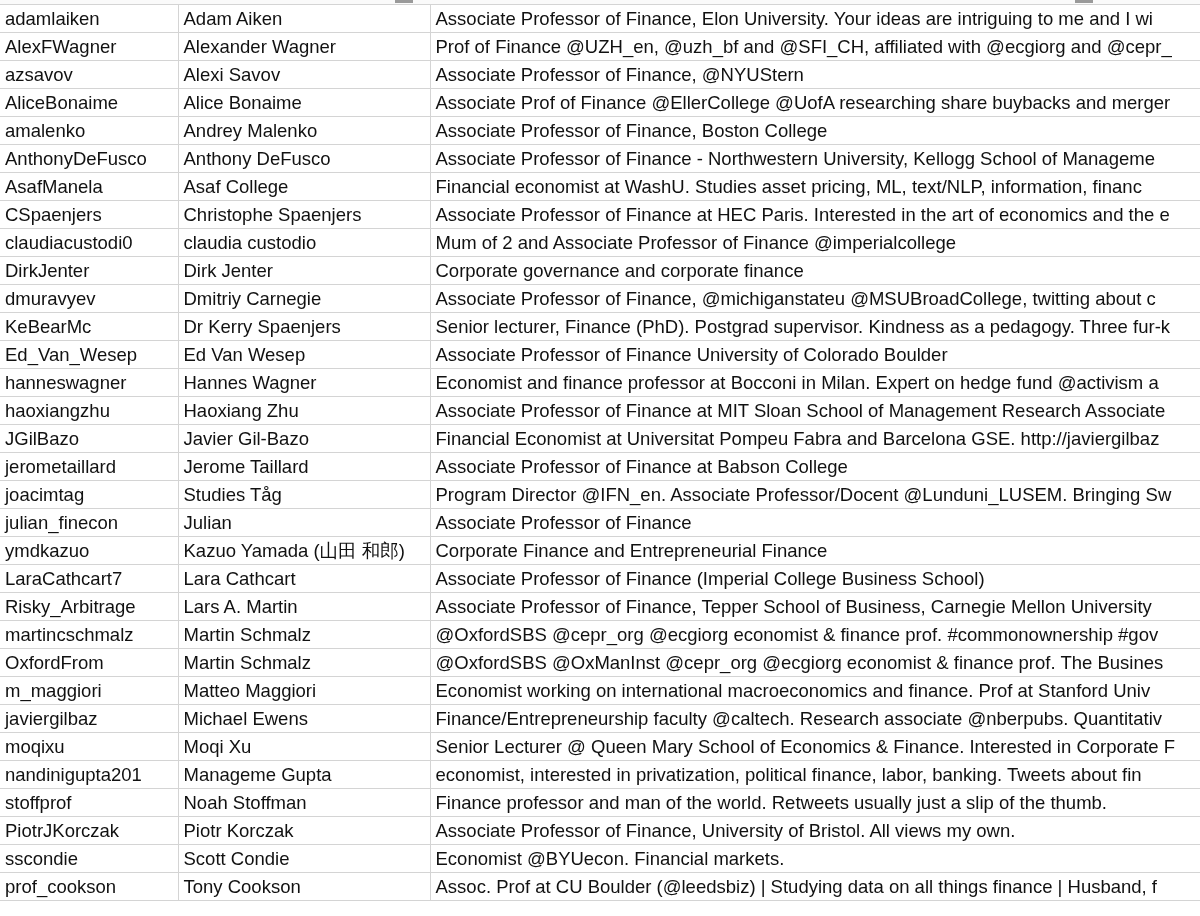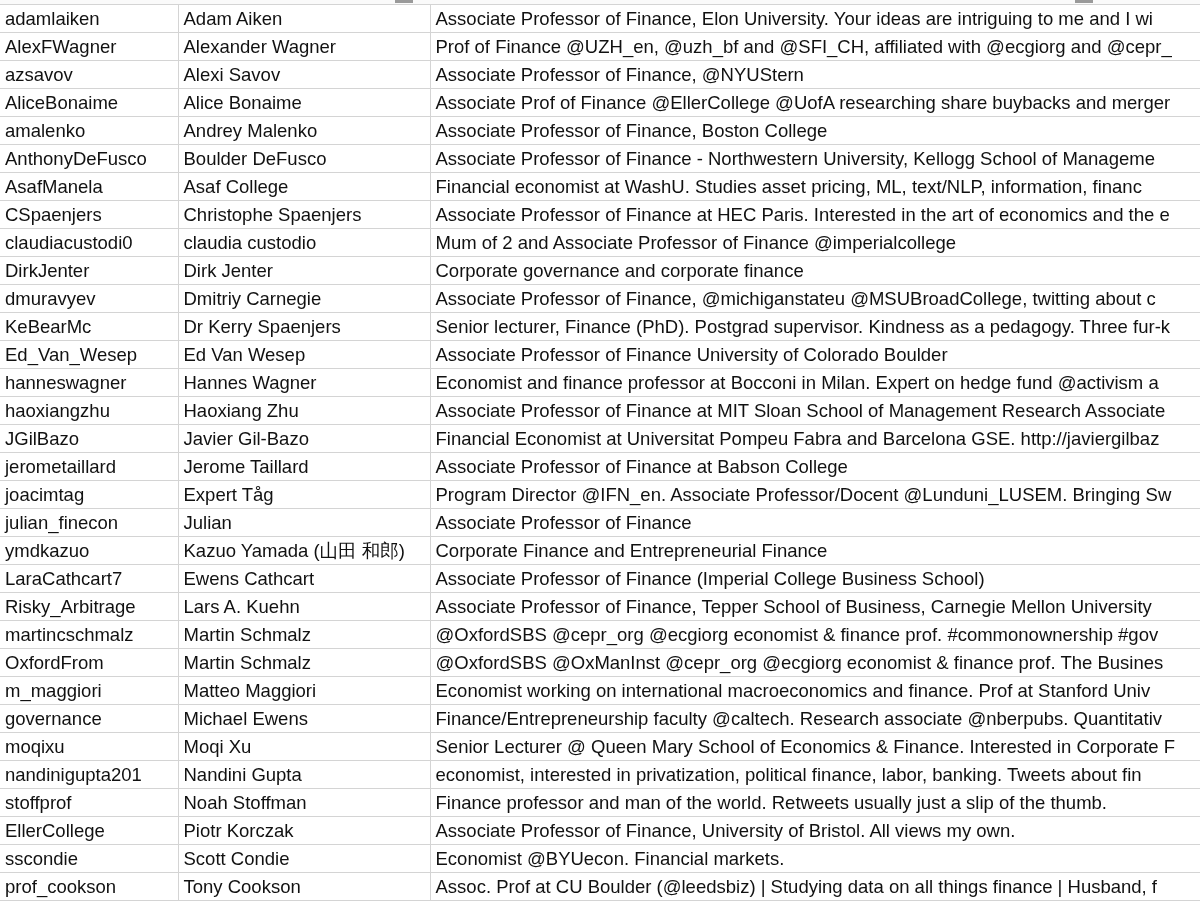--- a/index.html
+++ b/index.html
@@ -104,21 +104,21 @@
           <td class="name">Alice Bonaime</td>
           <td class="bio">Associate Prof of Finance @EllerCollege @UofA researching share buybacks and merger</td>
         </tr>
         <tr>
           <td class="handle">amalenko</td>
           <td class="name">Andrey Malenko</td>
           <td class="bio">Associate Professor of Finance, Boston College</td>
         </tr>
         <tr>
           <td class="handle">AnthonyDeFusco</td>
-          <td class="name">Boulder DeFusco</td>
+          <td class="name">Anthony DeFusco</td>
           <td class="bio">Associate Professor of Finance - Northwestern University, Kellogg School of Manageme</td>
         </tr>
         <tr>
           <td class="handle">AsafManela</td>
           <td class="name">Asaf College</td>
           <td class="bio">Financial economist at WashU.  Studies asset pricing, ML, text/NLP, information, financ</td>
         </tr>
         <tr>
           <td class="handle">CSpaenjers</td>
           <td class="name">Christophe Spaenjers</td>
@@ -164,80 +164,80 @@
           <td class="name">Javier Gil-Bazo</td>
           <td class="bio">Financial Economist at Universitat Pompeu Fabra and Barcelona GSE. http://javiergilbaz</td>
         </tr>
         <tr>
           <td class="handle">jerometaillard</td>
           <td class="name">Jerome Taillard</td>
           <td class="bio">Associate Professor of Finance at Babson College</td>
         </tr>
         <tr>
           <td class="handle">joacimtag</td>
-          <td class="name">Expert Tåg</td>
+          <td class="name">Studies Tåg</td>
           <td class="bio">Program Director @IFN_en. Associate Professor/Docent @Lunduni_LUSEM. Bringing Sw</td>
         </tr>
         <tr>
           <td class="handle">julian_finecon</td>
           <td class="name">Julian</td>
           <td class="bio">Associate Professor of Finance</td>
         </tr>
         <tr>
           <td class="handle">ymdkazuo</td>
           <td class="name">Kazuo Yamada (山田 和郎)</td>
           <td class="bio">Corporate Finance and Entrepreneurial Finance</td>
         </tr>
         <tr>
           <td class="handle">LaraCathcart7</td>
-          <td class="name">Ewens Cathcart</td>
+          <td class="name">Lara Cathcart</td>
           <td class="bio">Associate Professor of Finance (Imperial College Business School)</td>
         </tr>
         <tr>
           <td class="handle">Risky_Arbitrage</td>
-          <td class="name">Lars A. Kuehn</td>
+          <td class="name">Lars A. Martin</td>
           <td class="bio">Associate Professor of Finance, Tepper School of Business, Carnegie Mellon University</td>
         </tr>
         <tr>
           <td class="handle">martincschmalz</td>
           <td class="name">Martin Schmalz</td>
           <td class="bio">@OxfordSBS @cepr_org @ecgiorg economist &amp; finance prof. #commonownership #gov</td>
         </tr>
         <tr>
           <td class="handle">OxfordFrom</td>
           <td class="name">Martin Schmalz</td>
           <td class="bio">@OxfordSBS @OxManInst @cepr_org @ecgiorg economist &amp; finance prof. The Busines</td>
         </tr>
         <tr>
           <td class="handle">m_maggiori</td>
           <td class="name">Matteo Maggiori</td>
           <td class="bio">Economist working on international macroeconomics and finance. Prof at Stanford Univ</td>
         </tr>
         <tr>
-          <td class="handle">governance</td>
+          <td class="handle">javiergilbaz</td>
           <td class="name">Michael Ewens</td>
           <td class="bio">Finance/Entrepreneurship faculty @caltech. Research associate @nberpubs. Quantitativ</td>
         </tr>
         <tr>
           <td class="handle">moqixu</td>
           <td class="name">Moqi Xu</td>
           <td class="bio">Senior Lecturer @ Queen Mary School of Economics &amp; Finance. Interested in Corporate F</td>
         </tr>
         <tr>
           <td class="handle">nandinigupta201</td>
-          <td class="name">Nandini Gupta</td>
+          <td class="name">Manageme Gupta</td>
           <td class="bio">economist, interested in privatization, political finance, labor, banking. Tweets about fin</td>
         </tr>
         <tr>
           <td class="handle">stoffprof</td>
           <td class="name">Noah Stoffman</td>
           <td class="bio">Finance professor and man of the world. Retweets usually just a slip of the thumb.</td>
         </tr>
         <tr>
-          <td class="handle">EllerCollege</td>
+          <td class="handle">PiotrJKorczak</td>
           <td class="name">Piotr Korczak</td>
           <td class="bio">Associate Professor of Finance, University of Bristol. All views my own.</td>
         </tr>
         <tr>
           <td class="handle">sscondie</td>
           <td class="name">Scott Condie</td>
           <td class="bio">Economist @BYUecon. Financial markets.</td>
         </tr>
         <tr>
           <td class="handle">prof_cookson</td>

